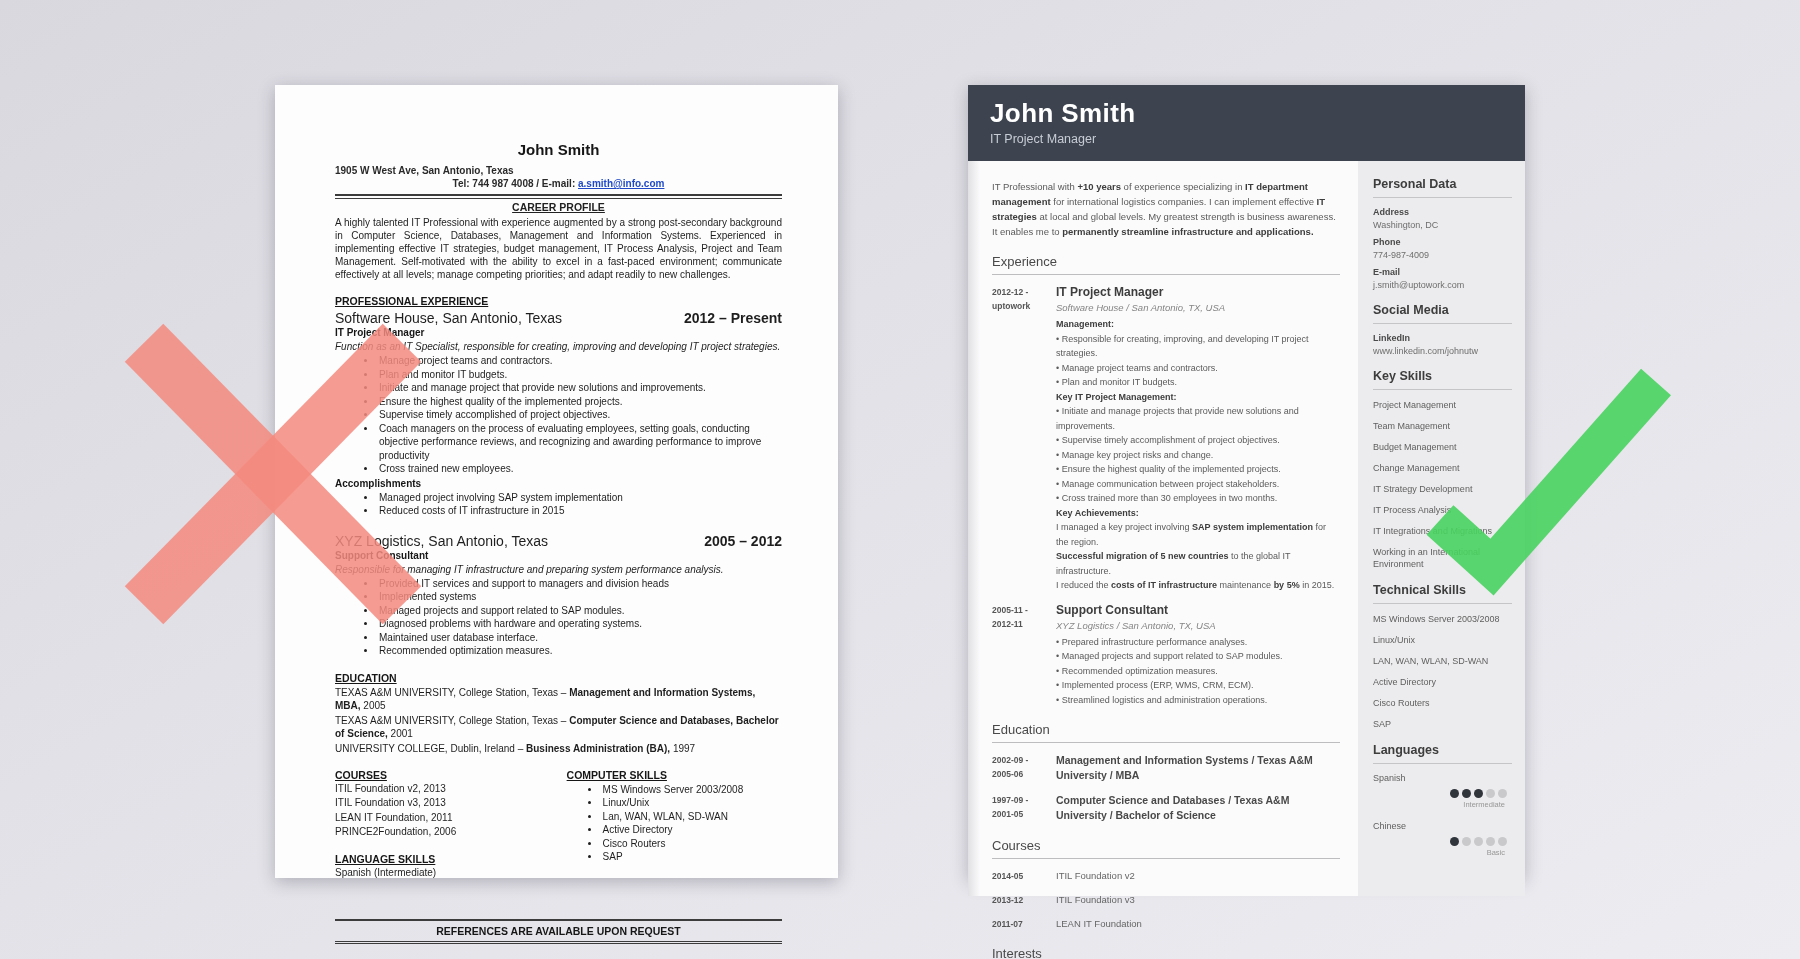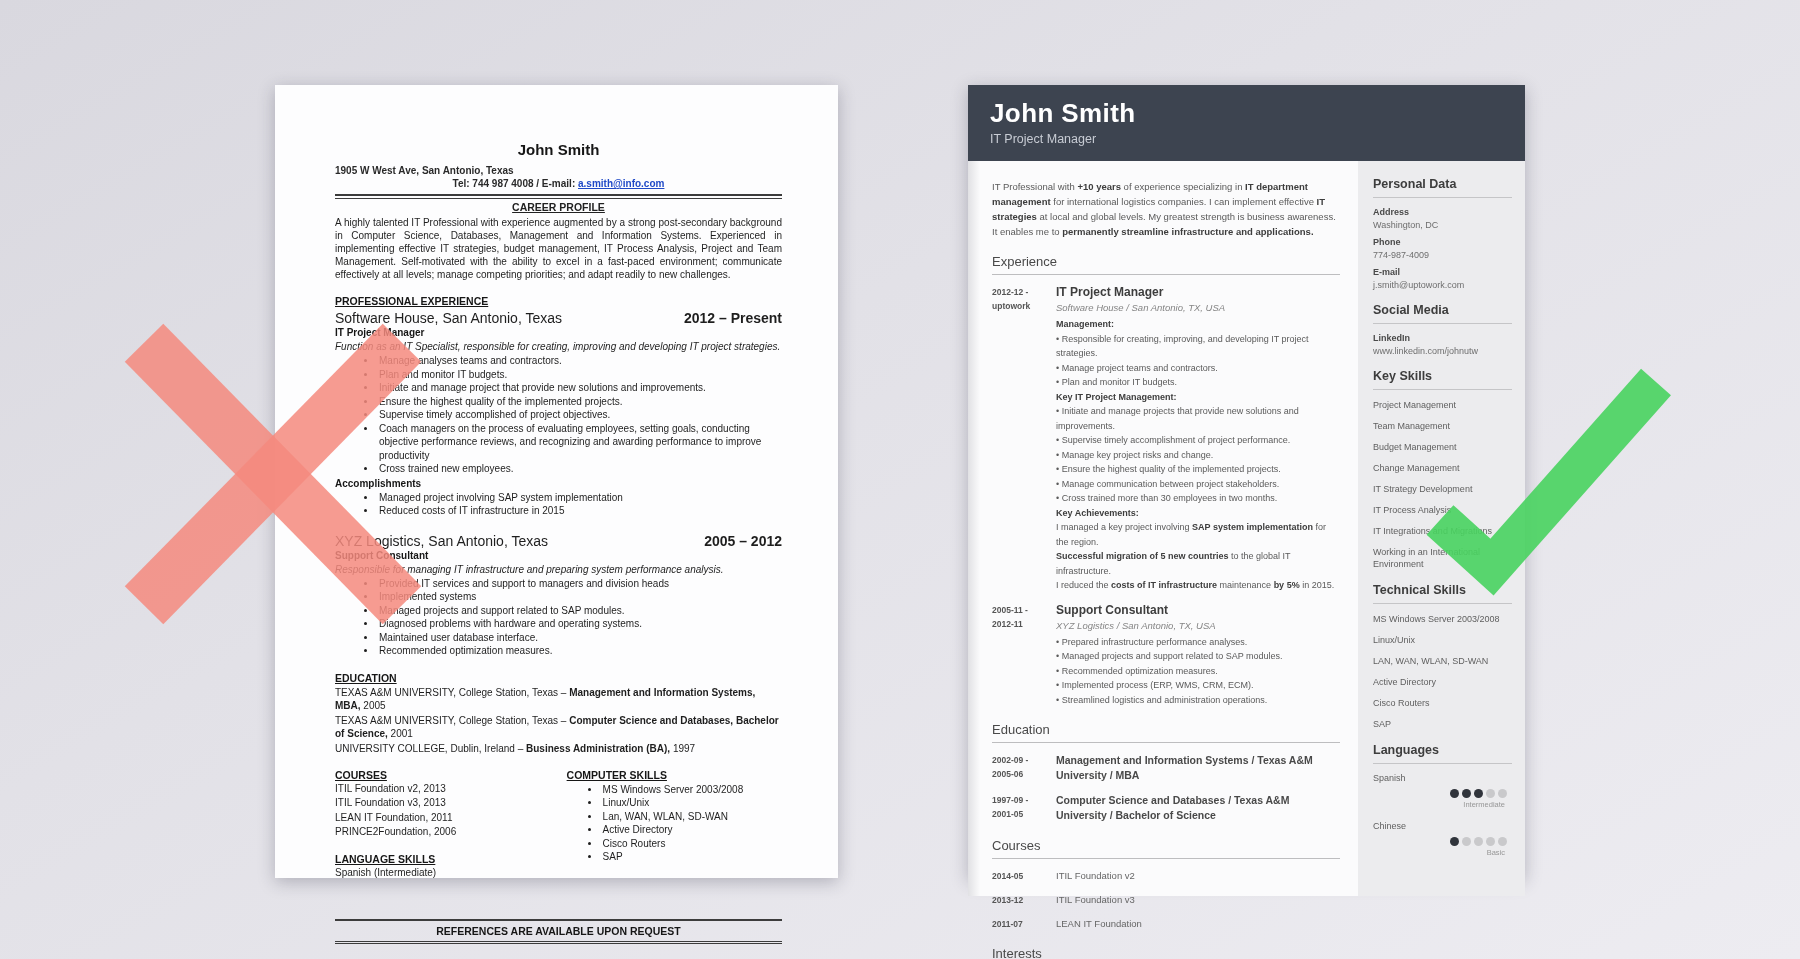--- a/index.html
+++ b/index.html
@@ -92,21 +92,21 @@
     <div class="lp-sec">PROFESSIONAL EXPERIENCE</div>
 
     <div>
       <div class="lp-row">
         <span>Software House, San Antonio, Texas</span>
         <span class="lp-dates">2012 – Present</span>
       </div>
       <div class="lp-role">IT Project Manager</div>
       <div class="lp-sum">Function as an IT Specialist, responsible for creating, improving and developing IT project strategies.</div>
       <ul class="lp-ul">
-          <li>Manage analyses teams and contractors.</li>
+          <li>Manage project teams and contractors.</li>
           <li>Plan and monitor IT budgets.</li>
           <li>Initiate and manage project that provide new solutions and improvements.</li>
           <li>Ensure the highest quality of the implemented projects.</li>
           <li>Supervise timely accomplished of project objectives.</li>
           <li>Coach managers on the process of evaluating employees, setting goals, conducting objective performance reviews, and recognizing and awarding performance to improve productivity</li>
           <li>Cross trained new employees.</li>
         </ul>
       <div class="lp-acc">Accomplishments</div>
       <ul class="lp-ul">
           <li>Managed project involving SAP system implementation</li>
@@ -189,21 +189,21 @@
           <div class="r-ebody">
             <div class="r-role">IT Project Manager</div>
             <div class="r-comp">Software House / San Antonio, TX, USA</div>
             <div>
                 <div class="r-line"><b>Management:</b></div>
                 <div class="r-line">• Responsible for creating, improving, and developing IT project strategies.</div>
                 <div class="r-line">• Manage project teams and contractors.</div>
                 <div class="r-line">• Plan and monitor IT budgets.</div>
                 <div class="r-line"><b>Key IT Project Management:</b></div>
                 <div class="r-line">• Initiate and manage projects that provide new solutions and improvements.</div>
-                <div class="r-line">• Supervise timely accomplishment of project performance.</div>
+                <div class="r-line">• Supervise timely accomplishment of project objectives.</div>
                 <div class="r-line">• Manage key project risks and change.</div>
                 <div class="r-line">• Ensure the highest quality of the implemented projects.</div>
                 <div class="r-line">• Manage communication between project stakeholders.</div>
                 <div class="r-line">• Cross trained more than 30 employees in two months.</div>
                 <div class="r-line"><b>Key Achievements:</b></div>
                 <div class="r-line">I managed a key project involving <b>SAP system implementation</b> for the region.</div>
                 <div class="r-line"><b>Successful migration of 5 new countries</b> to the global IT infrastructure.</div>
                 <div class="r-line">I reduced the <b>costs of IT infrastructure</b> maintenance <b>by 5%</b> in 2015.</div>
               </div>
           </div>

